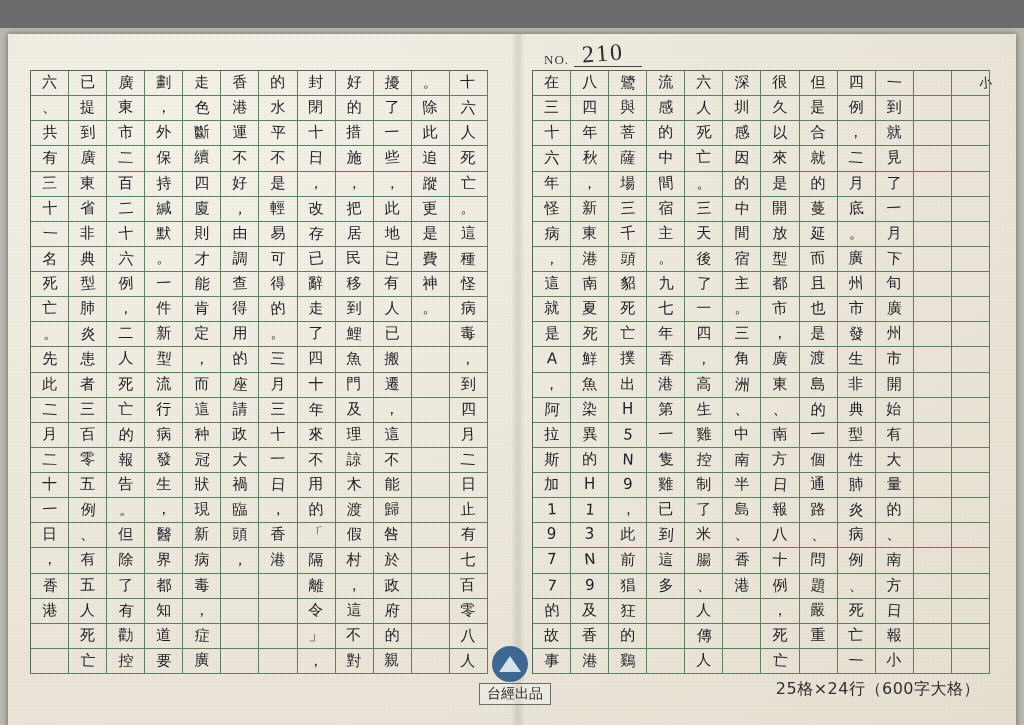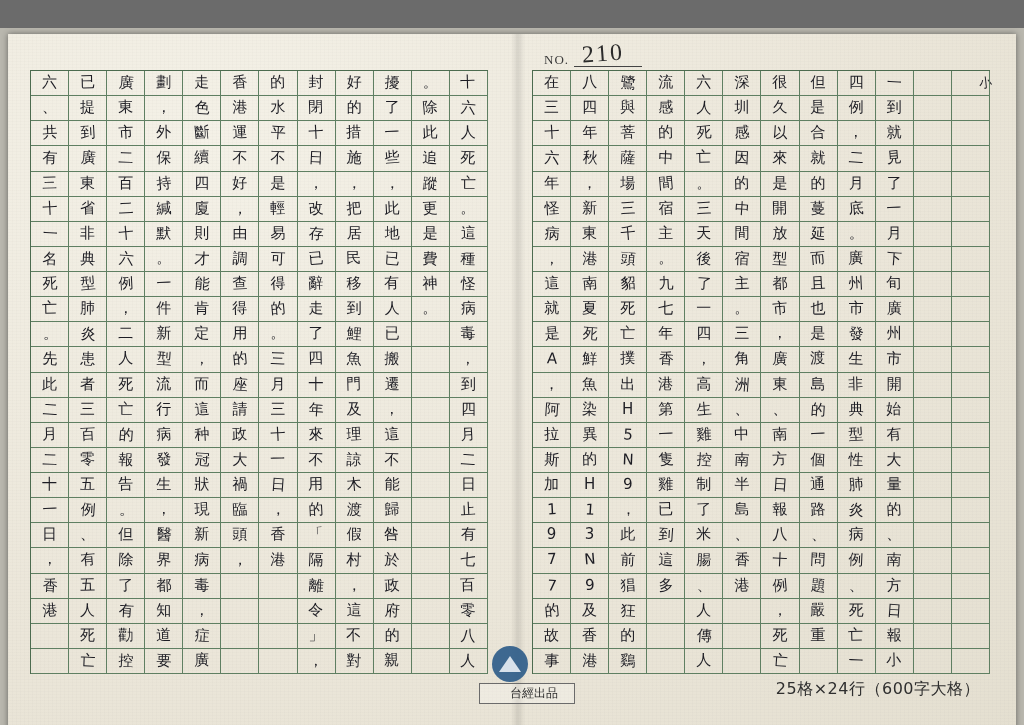--- a/index.html
+++ b/index.html
@@ -152,26 +152,26 @@
     border-left: 11px solid transparent;
     border-right: 11px solid transparent;
     border-bottom: 16px solid #e8eef5;
     opacity: 0.9;
   }
   .stamp .caption {
     position: absolute;
     left: -8px;
     top: 37px;
     width: 62px;
-    text-align: right;
-    font-size: 12px;
+    text-align: center;
+    font-size: 14px;
     color: #2b2b2b;
     font-family: "DejaVu Sans", sans-serif;
     border: 1px solid #6b6b6b;
-    padding: 1px 16px;
+    padding: 1px 4px;
     background: rgba(255,255,255,0.25);
   }
   .spec {
     position: absolute;
     right: 36px;
     bottom: 46px;
     font-family: "DejaVu Sans", sans-serif;
     font-size: 16px;
     color: #2f2f2f;
     letter-spacing: 0.5px;

